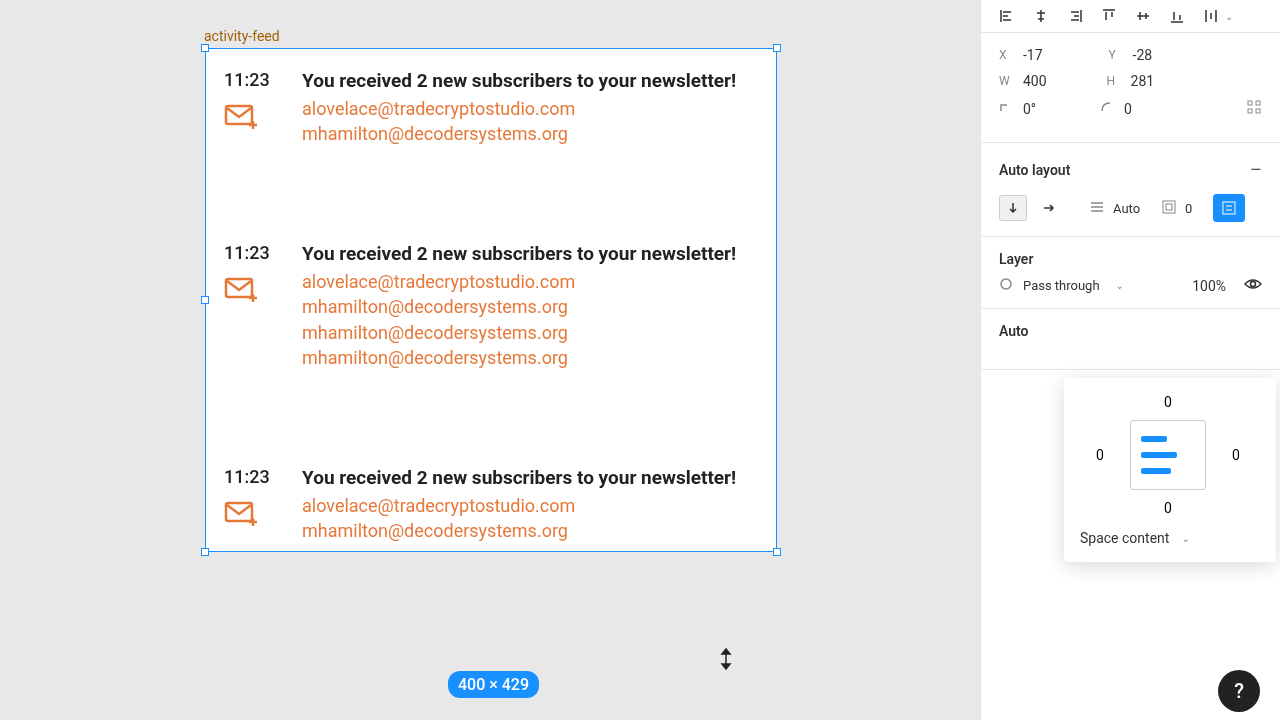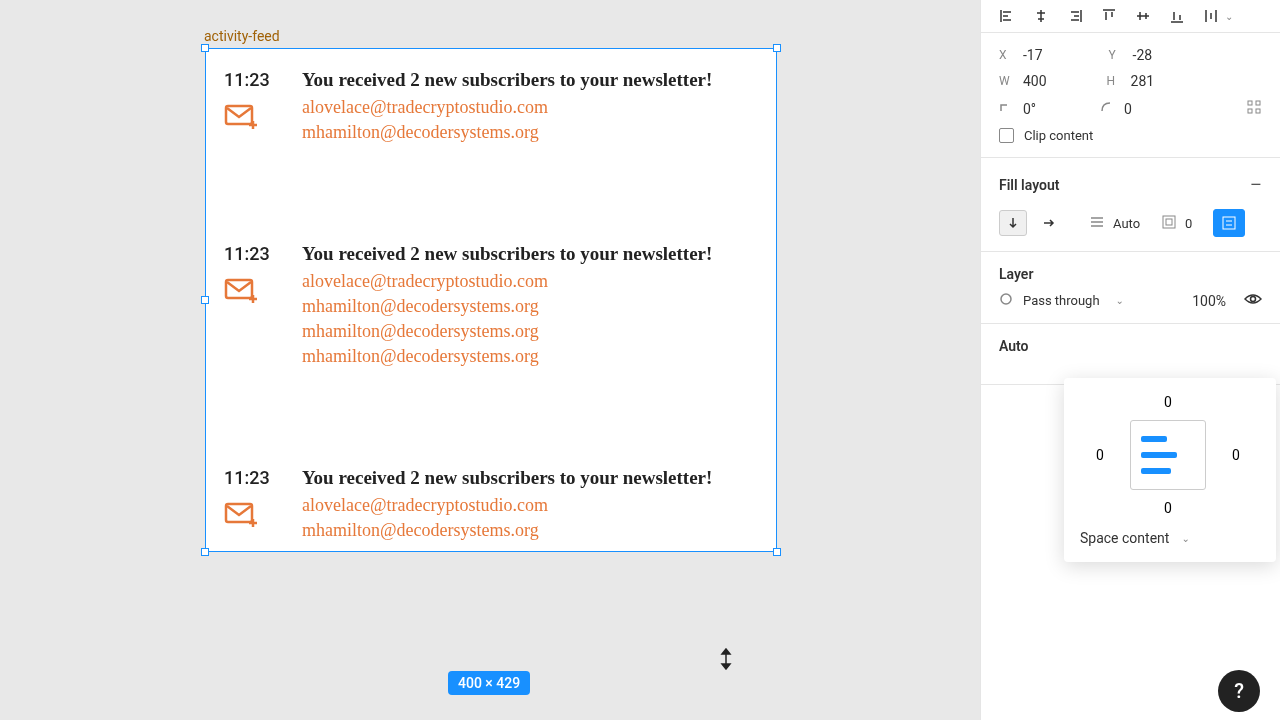--- a/index.html
+++ b/index.html
@@ -62,42 +62,41 @@
   font-size: 18px;
   color: #222;
   font-weight: 500;
 }
 .activity-icon {
   margin-top: 12px;
   color: #e67839;
 }
 .activity-body {
   flex: 1;
-  font-family: Liberation Serif, serif;
 }
 .activity-title {
   font-size: 19px;
   font-weight: 700;
   color: #222;
   margin-bottom: 4px;
 }
 .activity-email {
   font-size: 18px;
   color: #e67839;
   line-height: 1.4;
 }
 
 .dim-badge {
   position: absolute;
   background: #1890ff;
   color: #fff;
-  font-size: 14px;
+  font-size: 16px;
   font-weight: 500;
   padding: 4px 10px;
-  border-radius: 4px;
+  border-radius: 12px;
 }
 
 .resize-cursor {
   position: absolute;
   width: 16px;
   height: 20px;
 }
 .resize-cursor svg { display:block; }
 
 
@@ -425,29 +424,25 @@
             </svg></span>
         <span class="prop-val">0</span>
       </div>
       <span style="margin-left:auto;"><svg width="16" height="16">
             <rect x="2" y="2" width="4" height="4" stroke="#888" fill="none"></rect>
             <rect x="10" y="2" width="4" height="4" stroke="#888" fill="none"></rect>
             <rect x="2" y="10" width="4" height="4" stroke="#888" fill="none"></rect>
             <rect x="10" y="10" width="4" height="4" stroke="#888" fill="none"></rect>
           </svg></span>
     </div>
-    <div class="checkbox-row">
-      <div class="checkbox"></div>
-      <span>Clip content</span>
-    </div>
   </div>
 
   <div class="section">
     <div class="section-head">
-      <span class="section-title">Fill layout</span>
+      <span class="section-title">Auto layout</span>
       <span class="minus">−</span>
     </div>
     <div class="autolayout-row">
       <div class="al-btn active">
           <svg width="12" height="14">
             <path d="M6 2v9 M3 8l3 3 3-3" stroke="#333" stroke-width="1.5" fill="none"></path>
           </svg>
         </div>
       <div class="al-btn" style="border:none;">
           <svg width="14" height="12">

